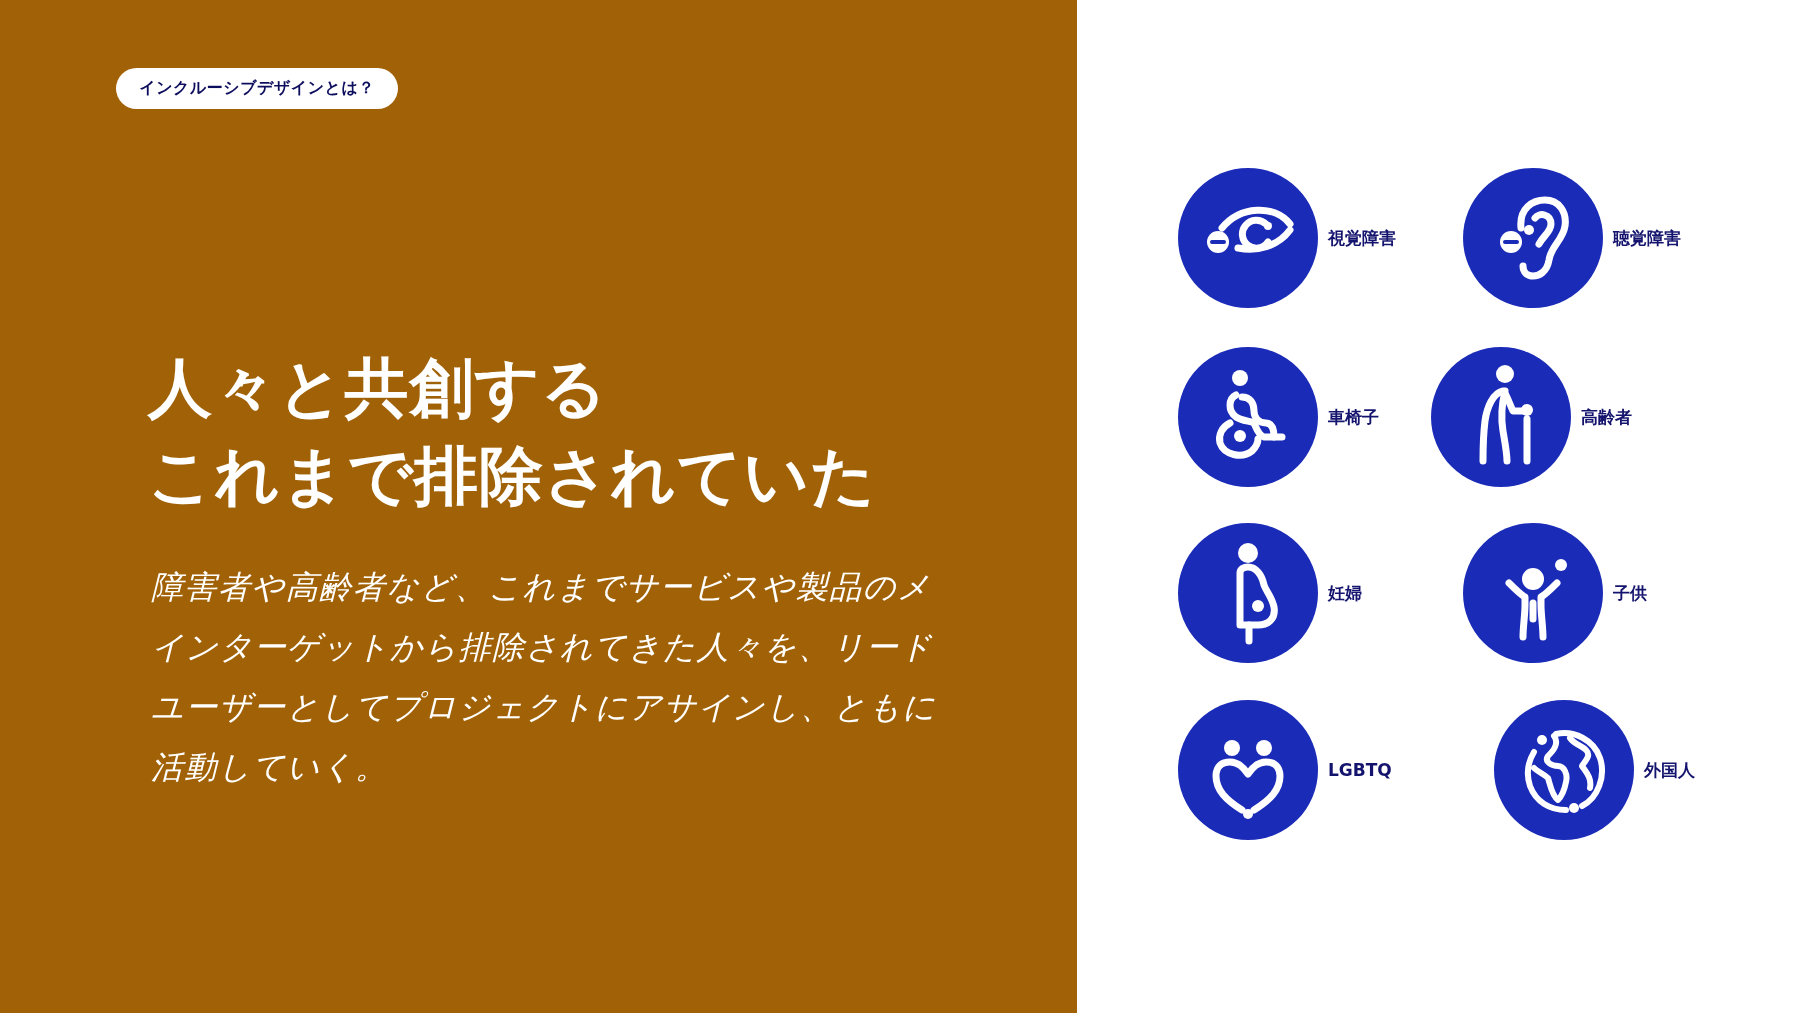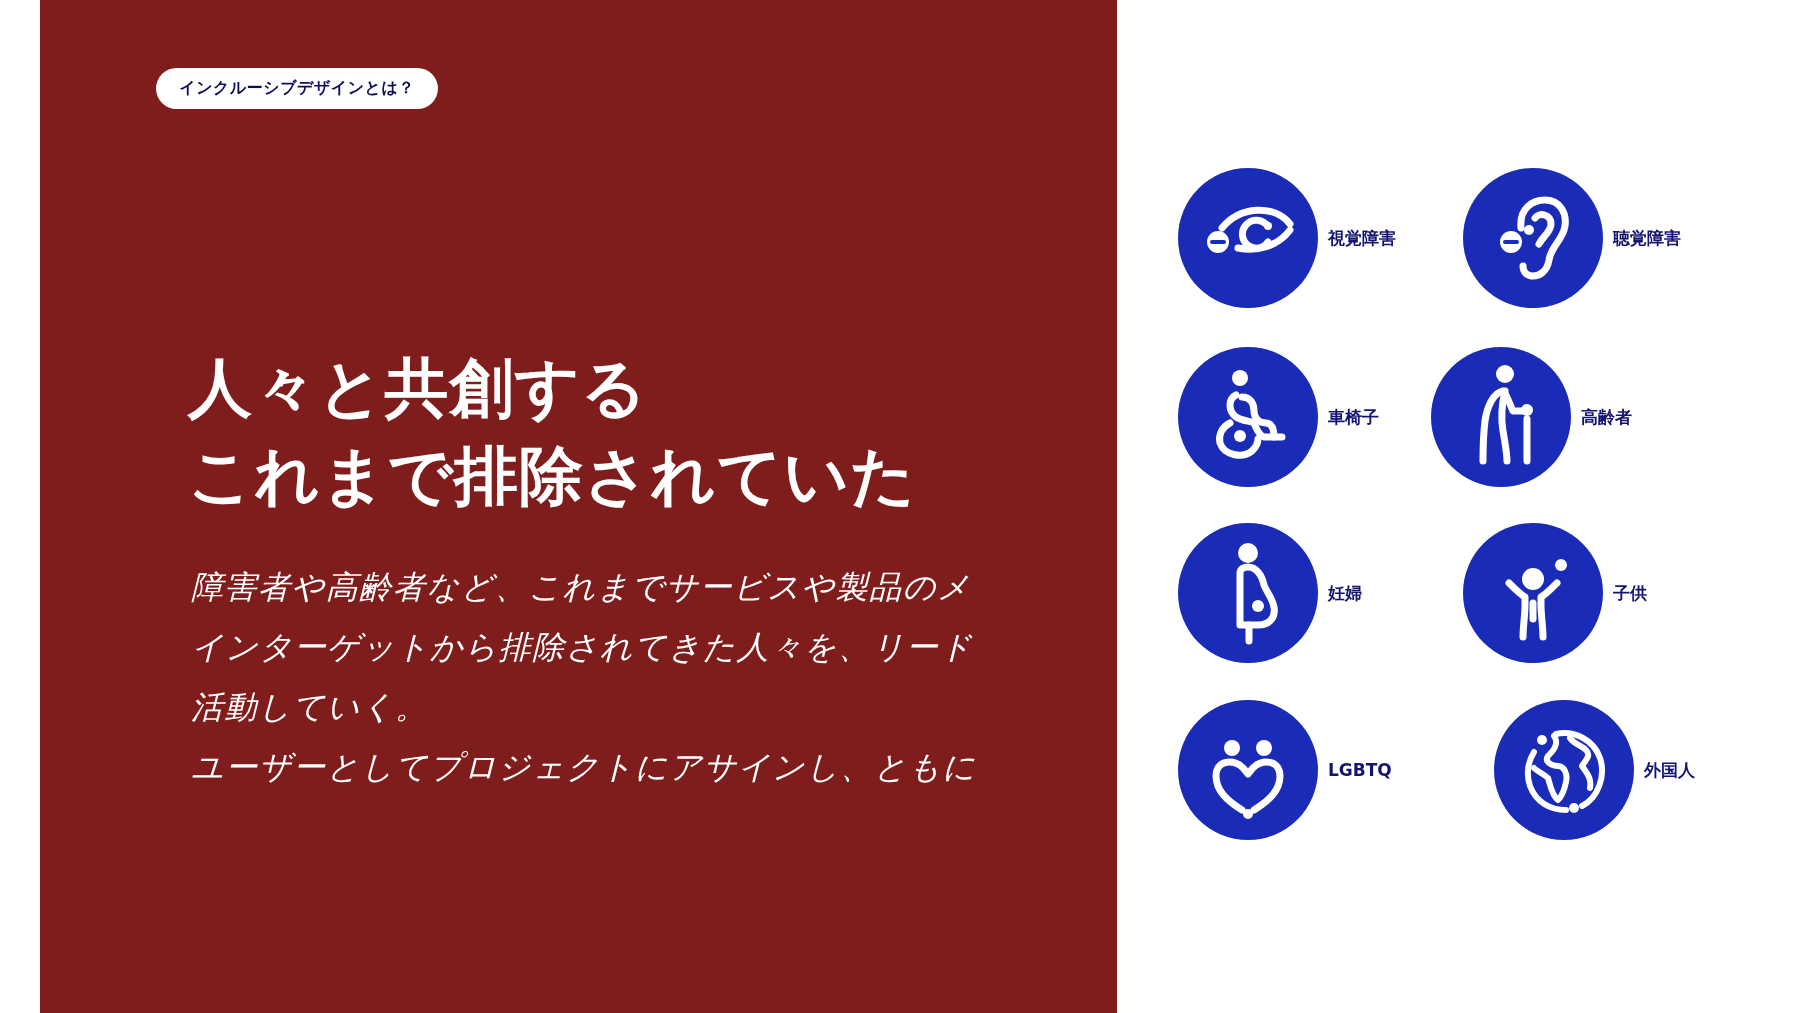--- a/index.html
+++ b/index.html
@@ -3,22 +3,21 @@
 <meta charset="utf-8">
 <style>
   html, body { margin: 0; padding: 0; }
   body {
     width: 1800px; height: 1013px; position: relative; overflow: hidden;
     background: #ffffff;
     font-family: "DejaVu Sans", "Liberation Sans", sans-serif;
   }
   .left-panel {
     position: absolute; left: 0; top: 0; width: 1077px; height: 1013px;
-    background: #7f1d1d;
-    margin-left: 40px;
+    background: #a16207;
   }
   .pill {
     position: absolute; left: 116px; top: 68px; width: 282px; height: 41px;
     background: #ffffff; border-radius: 21px;
     display: flex; align-items: center; justify-content: center;
     color: #0d0d5e; font-weight: bold; font-size: 16px; letter-spacing: 0.5px;
   }
   .headline {
     position: absolute; left: 148px; top: 344px; width: 900px;
     color: #ffffff; font-weight: bold; font-size: 64px; line-height: 88px;
@@ -50,22 +49,22 @@
   </div>
 
   <h1 class="headline">
     <span>人々と共創する</span>
     <span>これまで排除されていた</span>
   </h1>
 
   <p class="body-text">
     <span>障害者や高齢者など、これまでサービスや製品のメ</span>
     <span>インターゲットから排除されてきた人々を、リード</span>
+    <span>ユーザーとしてプロジェクトにアサインし、ともに</span>
     <span>活動していく。</span>
-    <span>ユーザーとしてプロジェクトにアサインし、ともに</span>
   </p>
 </div>
 
 <div>
 
   <div class="item" style="left:1178px; top:168px;">
     <div class="circle">
       <svg viewBox="0 0 140 140" fill="none" stroke="#fff" stroke-width="7" stroke-linecap="round">
         <path d="M44 60 C62 38 96 36 112 56"></path>
         <path d="M60 80 C80 84 100 78 112 62"></path>

